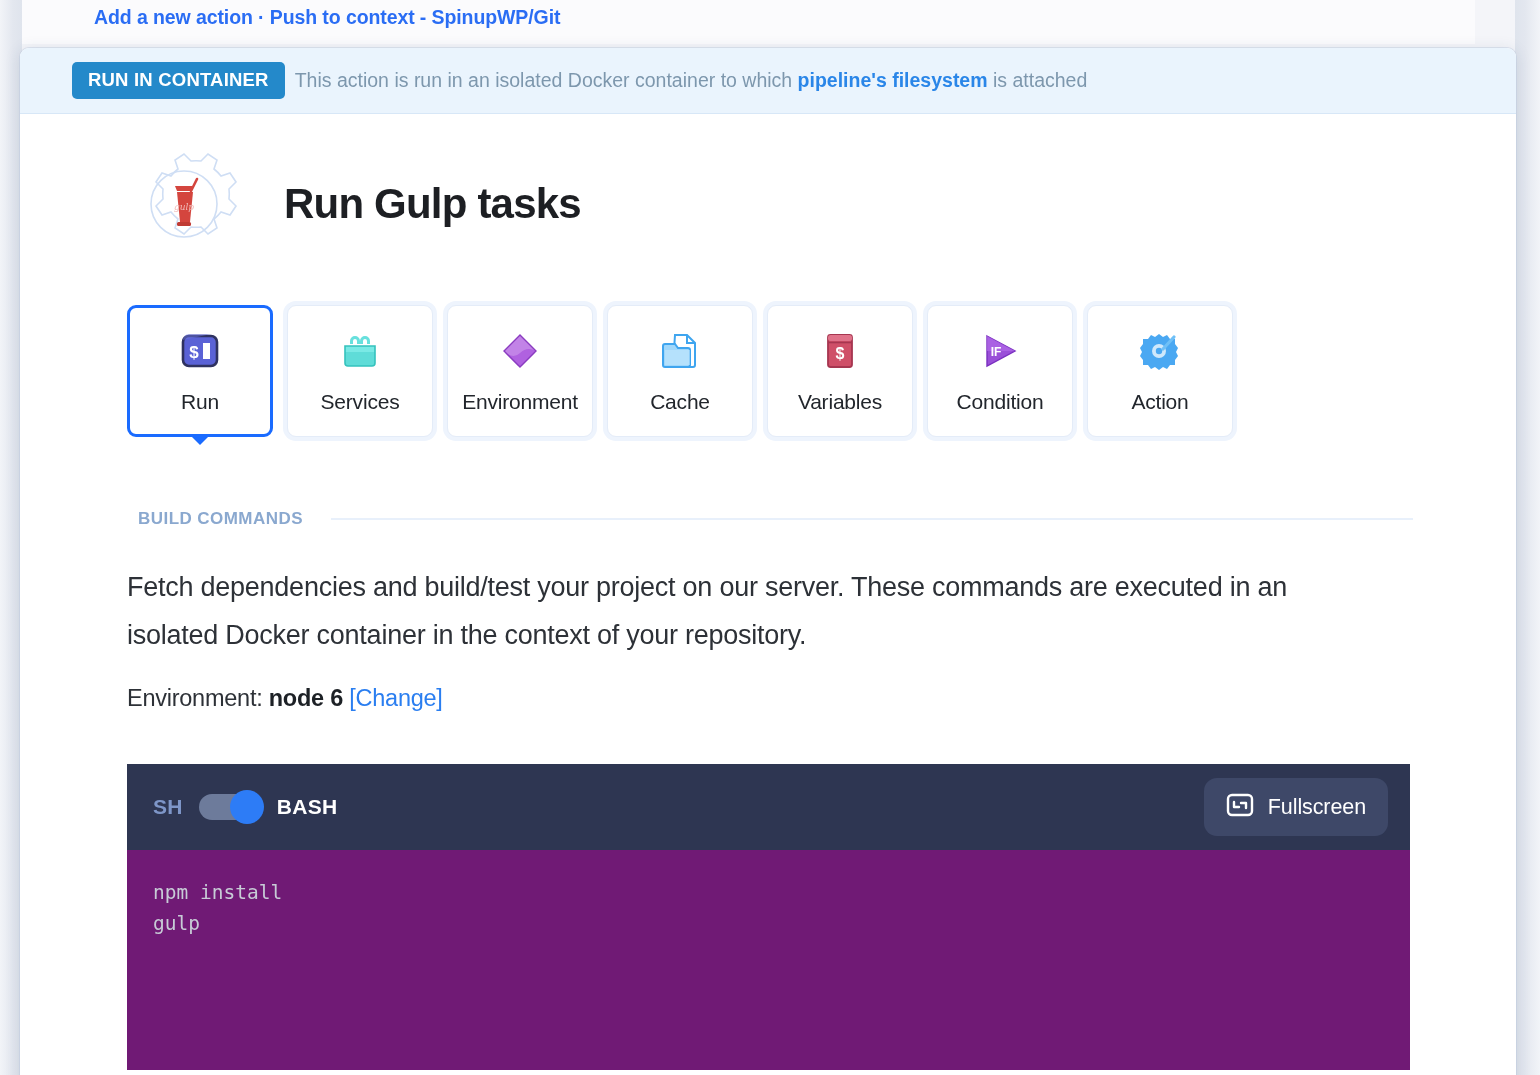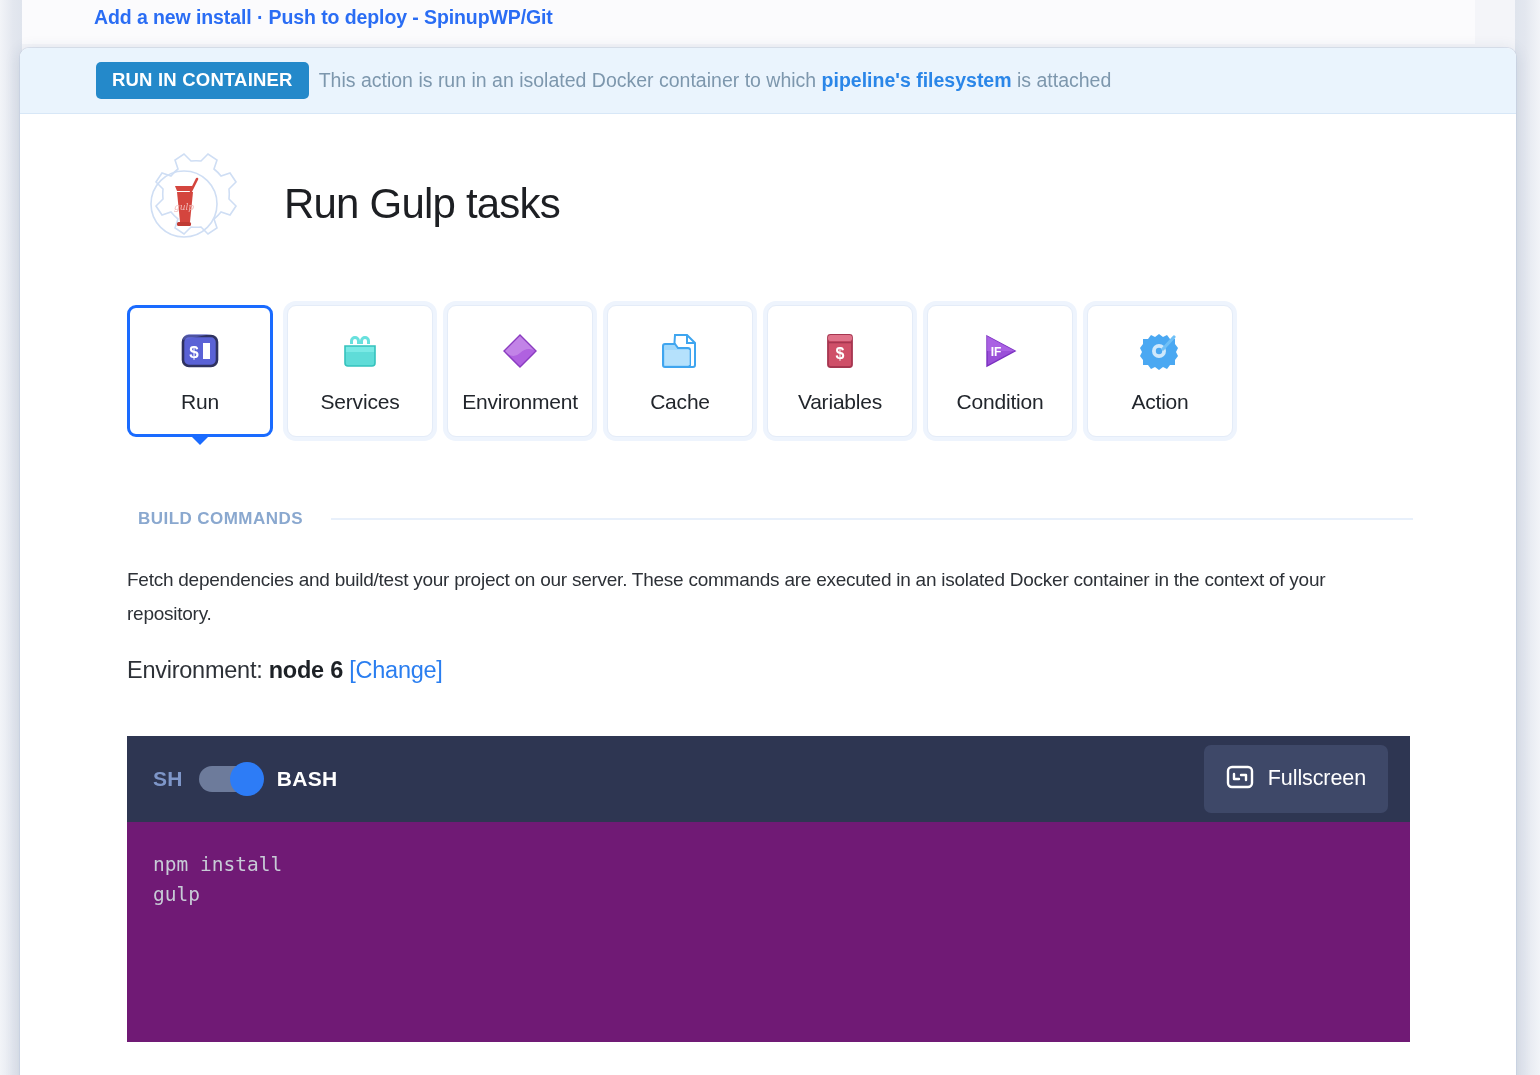--- a/index.html
+++ b/index.html
@@ -35,37 +35,37 @@
     position: absolute; left: 20px; top: 48px; width: 1496px; height: 1060px;
     background: #ffffff;
     border-radius: 9px 9px 0 0;
     box-shadow: 0 2px 16px rgba(40,60,100,.13), 0 0 0 1px rgba(200,212,230,.5);
     overflow: hidden;
   }
 
   
   .banner {
     height: 66px; background: #eaf4fd; border-bottom: 1px solid #d7e7f7;
-    display: flex; align-items: center; padding-left: 76px;
+    display: flex; align-items: center; padding-left: 52px;
   }
   .badge {
     background: #2489ca; color: #fff; border-radius: 5px;
     font-size: 18.5px; font-weight: 700; letter-spacing: .2px;
     padding: 9px 16px 10px; line-height: 1; white-space: nowrap;
   }
   .banner-text {
     margin-left: 10px; font-size: 19.5px; color: #7d97ad; white-space: nowrap;
   }
   .banner-text b { color: #2a86e8; font-weight: 700; }
 
   
   .action-head { display: flex; align-items: center; padding: 34px 0 0 108px; }
   .logo-gear { position: relative; width: 112px; height: 112px; flex: 0 0 112px; }
   .title {
-    margin-left: 44px; font-size: 42px; font-weight: 400; color: #1d1f23;
+    margin-left: 44px; font-size: 42px; font-weight: 700; color: #1d1f23;
     letter-spacing: -0.8px;
   }
 
   
   .tabs { display: flex; gap: 14px; padding: 45px 0 0 107px; }
   .tab {
     width: 146px; height: 132px; background: #fff;
     border: 1px solid #e4ecf8; border-radius: 9px;
     box-shadow: 0 0 0 4px #eef4fd;
     display: flex; flex-direction: column; align-items: center;
@@ -87,21 +87,21 @@
   .section { display: flex; align-items: center; padding: 72px 0 0 118px; }
   .section-label {
     font-size: 17px; font-weight: 700; letter-spacing: .45px; color: #8aa8cf;
     white-space: nowrap;
   }
   .section-rule { height: 2px; background: #e8f0fb; margin-left: 28px; width: 1082px; }
 
   
   .copy {
     padding: 34px 0 0 107px; width: 1320px;
-    font-size: 19px; line-height: 1.78; color: #2d3137; letter-spacing: -.25px;
+    font-size: 27px; line-height: 1.78; color: #2d3137; letter-spacing: -.25px;
   }
   .env-line {
     padding: 26px 0 0 107px; font-size: 23.5px; color: #2d3137; letter-spacing: -.25px;
   }
   .env-line b { font-weight: 700; color: #1d2126; }
   .env-line a { color: #2a7ef0; text-decoration: none; cursor: pointer; }
 
   
   .terminal {
     margin: 32px 0 0 107px; width: 1283px; border-radius: 7px 7px 0 0; overflow: hidden;
@@ -117,41 +117,41 @@
   .toggle {
     width: 62px; height: 26px; background: #6d7b9b; border-radius: 14px;
     margin: 0 16px; position: relative; cursor: pointer; flex: 0 0 62px;
   }
   .toggle .knob {
     position: absolute; top: -4px; right: -3px; width: 34px; height: 34px;
     border-radius: 50%; background: #2d7cf6;
   }
   .term-bash { font-size: 21px; font-weight: 700; color: #ffffff; letter-spacing: .3px; }
   .fullscreen-btn {
-    margin-left: auto; background: #3e4868; border-radius: 7px;
-    height: 68px; display: flex; align-items: center; gap: 14px;
+    margin-left: auto; background: #3e4868; border-radius: 13px;
+    height: 58px; display: flex; align-items: center; gap: 14px;
     padding: 0 22px; cursor: pointer;
   }
   .fullscreen-btn .fs-label { font-size: 21.5px; color: #fff; letter-spacing: -.1px; }
   .term-body {
     background: #701a75; min-height: 220px; padding: 28px 16px 0 26px;
     font-family: "DejaVu Sans Mono", monospace; font-size: 19.5px;
     line-height: 1.58; color: #c7cbd6; white-space: pre;
   }
 </style>
 </head>
 <body>
 
 <div class="stage">
 
   <div class="gutter-left"></div>
   <div class="gutter-right"></div>
 
   <div class="topbar">
-    <a class="breadcrumb">Add a new install · Push to deploy - SpinupWP/Git</a>
+    <a class="breadcrumb">Add a new action · Push to context - SpinupWP/Git</a>
   </div>
 
   <div class="card">
 
     <div class="banner">
       <span class="badge">RUN IN CONTAINER</span>
       <span class="banner-text"><span>This action is run in an isolated Docker container to which </span><b>pipeline's filesystem</b><span> is attached</span></span>
     </div>
 
     <div class="action-head">

